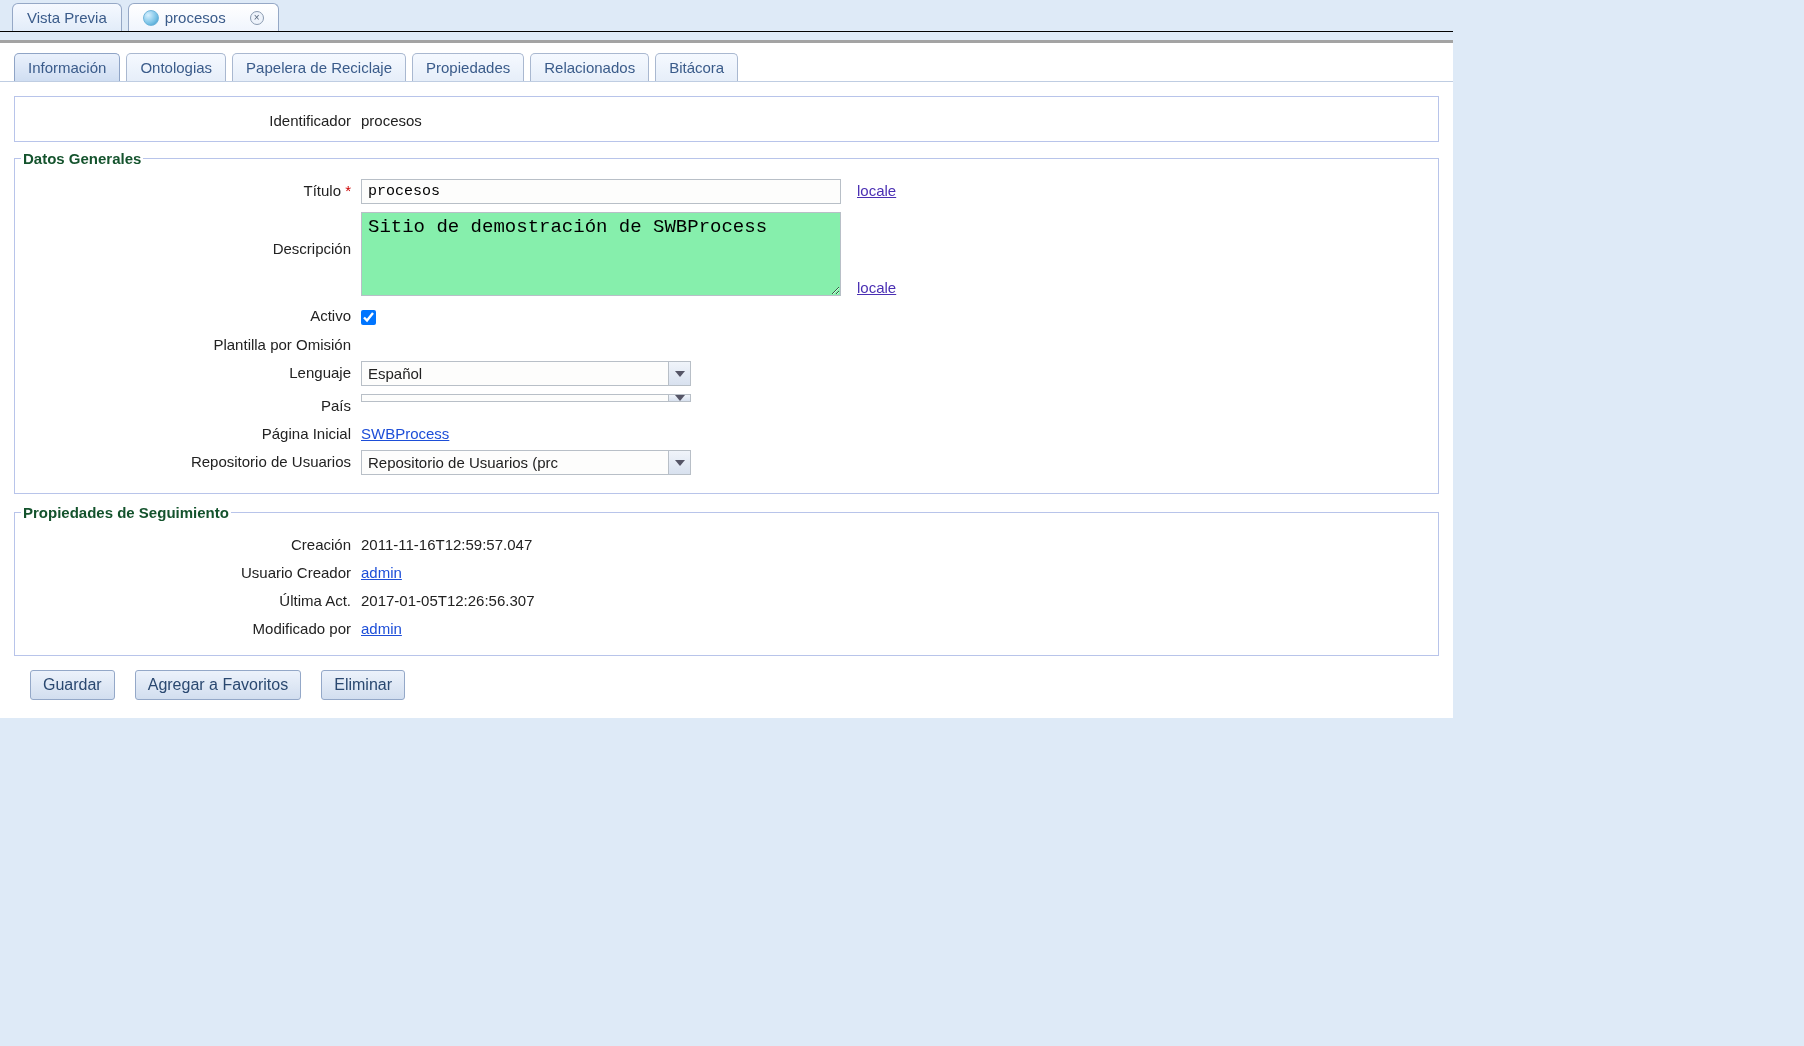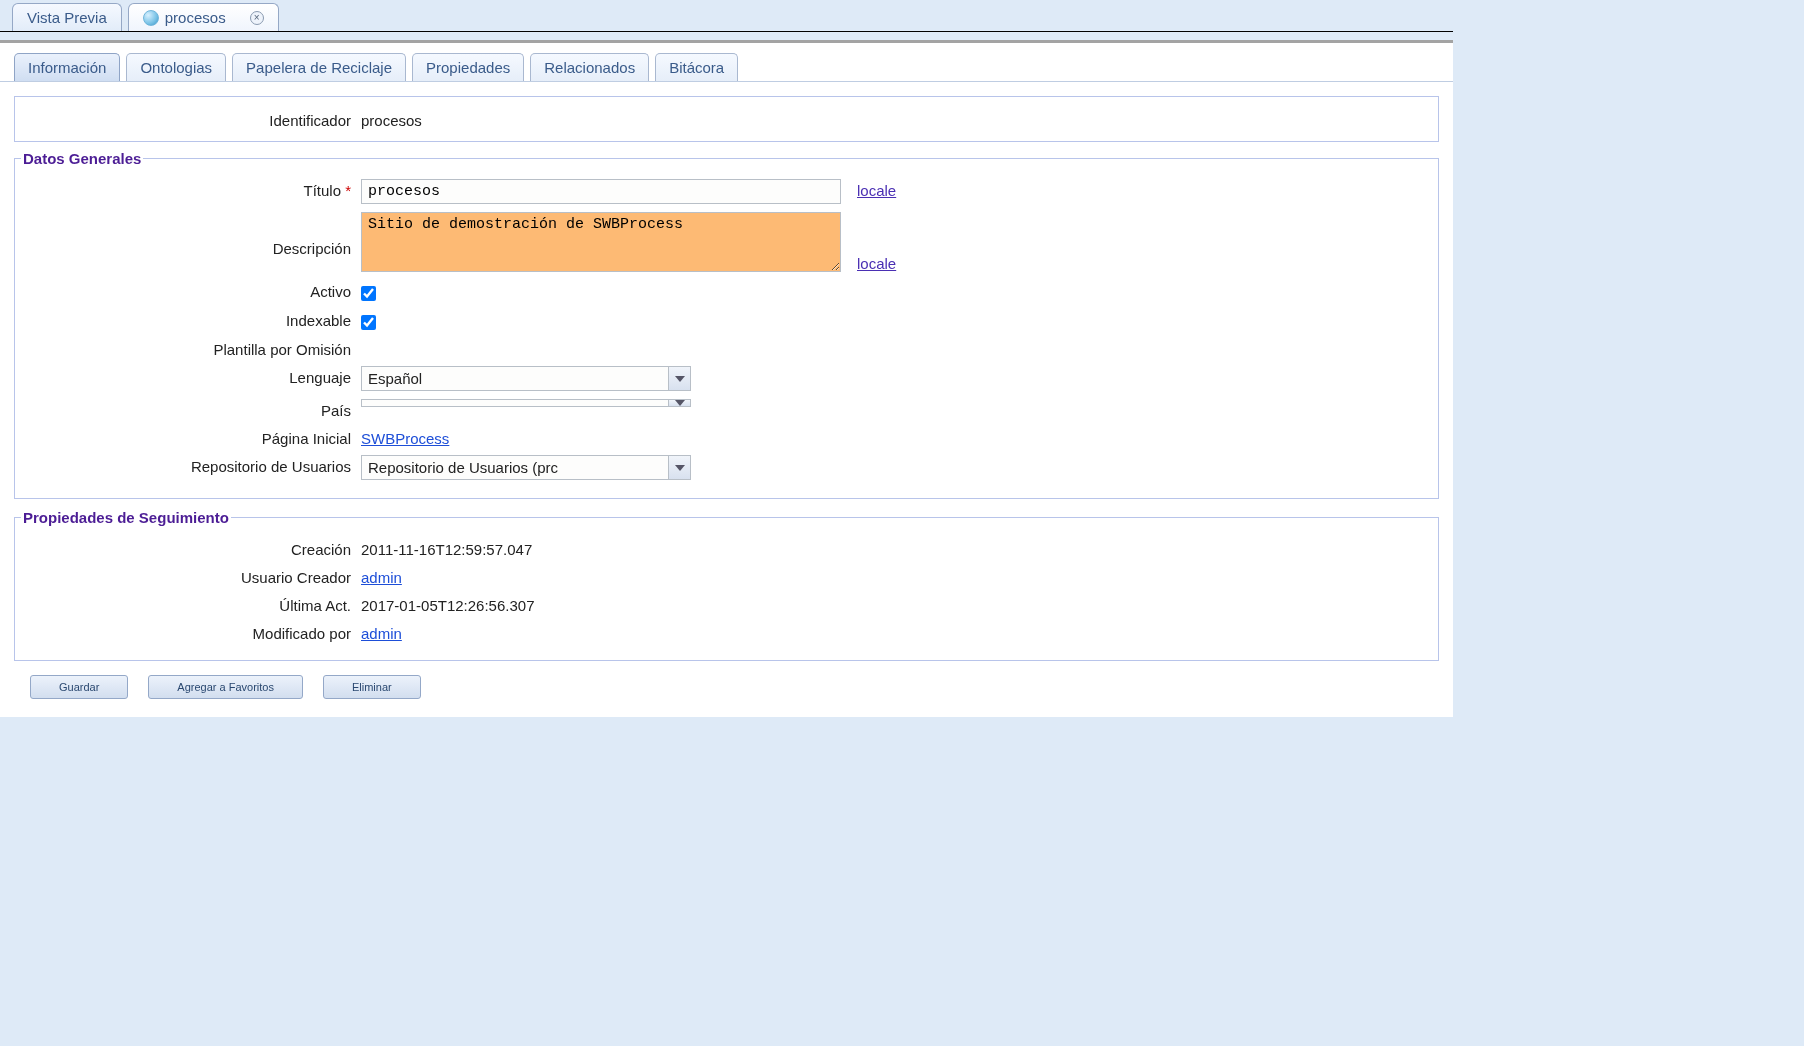--- a/index.html
+++ b/index.html
@@ -94,21 +94,21 @@
       margin-bottom: 8px;
     }
     
     fieldset {
       border: 1px solid #b8c4ea;
       padding: 8px 0 14px 0;
       margin-bottom: 10px;
     }
     fieldset legend {
       font-weight: bold;
-      color: #4c1d95;
+      color: #14532d;
       padding: 0 2px;
       margin-left: 6px;
     }
     
     .row {
       display: flex;
       align-items: flex-start;
       padding: 4px 16px;
       gap: 10px;
     }
@@ -123,26 +123,26 @@
     input[type=text] {
       width: 480px;
       padding: 3px 6px;
       border: 1px solid #b8bfc7;
       background: #fdfdfc;
       font-family: "Courier New", monospace;
       font-size: 15px;
     }
     textarea {
       width: 480px;
-      height: 60px;
+      height: 84px;
       padding: 3px 6px;
       border: 1px solid #b8bfc7;
-      background: #fdba74;
+      background: #86efac;
       font-family: "Courier New", monospace;
-      font-size: 15px;
+      font-size: 19px;
       resize: both;
     }
     input[type=checkbox] {
       margin-top: 6px;
       width: 15px; height: 15px;
     }
     
     .select-wrap {
       width: 330px;
       display: flex;
@@ -186,24 +186,24 @@
     
     .button-row {
       display: flex;
       gap: 20px;
       padding: 4px 16px;
     }
     .btn {
       background: linear-gradient(#ecf2fb, #d2deef);
       border: 1px solid #94a8c8;
       border-radius: 3px;
-      padding: 5px 28px;
+      padding: 5px 12px;
       color: #2a4870;
       cursor: pointer;
-      font-size: 11px;
+      font-size: 16px;
     }
   </style>
 </head>
 <body>
 
 <div class="app">
 
   <div class="top-tabs">
     <div class="top-tab">
       <span>Vista Previa</span>
@@ -248,24 +248,20 @@
           <label style="padding-top:28px;">Descripción</label>
           <textarea style="">Sitio de demostración de SWBProcess</textarea>
           <a href="#" class="locale-link" style="align-self:flex-end;">locale</a>
         </div>
 
         <div class="row">
           <label>Activo</label>
           <input type="checkbox" checked="" style="">
         </div>
 
-        <div class="row">
-          <label>Indexable</label>
-          <input type="checkbox" checked="" style="">
-        </div>
 
         <div class="row">
           <label>Plantilla por Omisión</label>
         </div>
 
         <div class="row">
           <label>Lenguaje</label>
           <div class="select-wrap">
             <div class="select-value">Español</div>
             <div class="select-arrow"></div>

